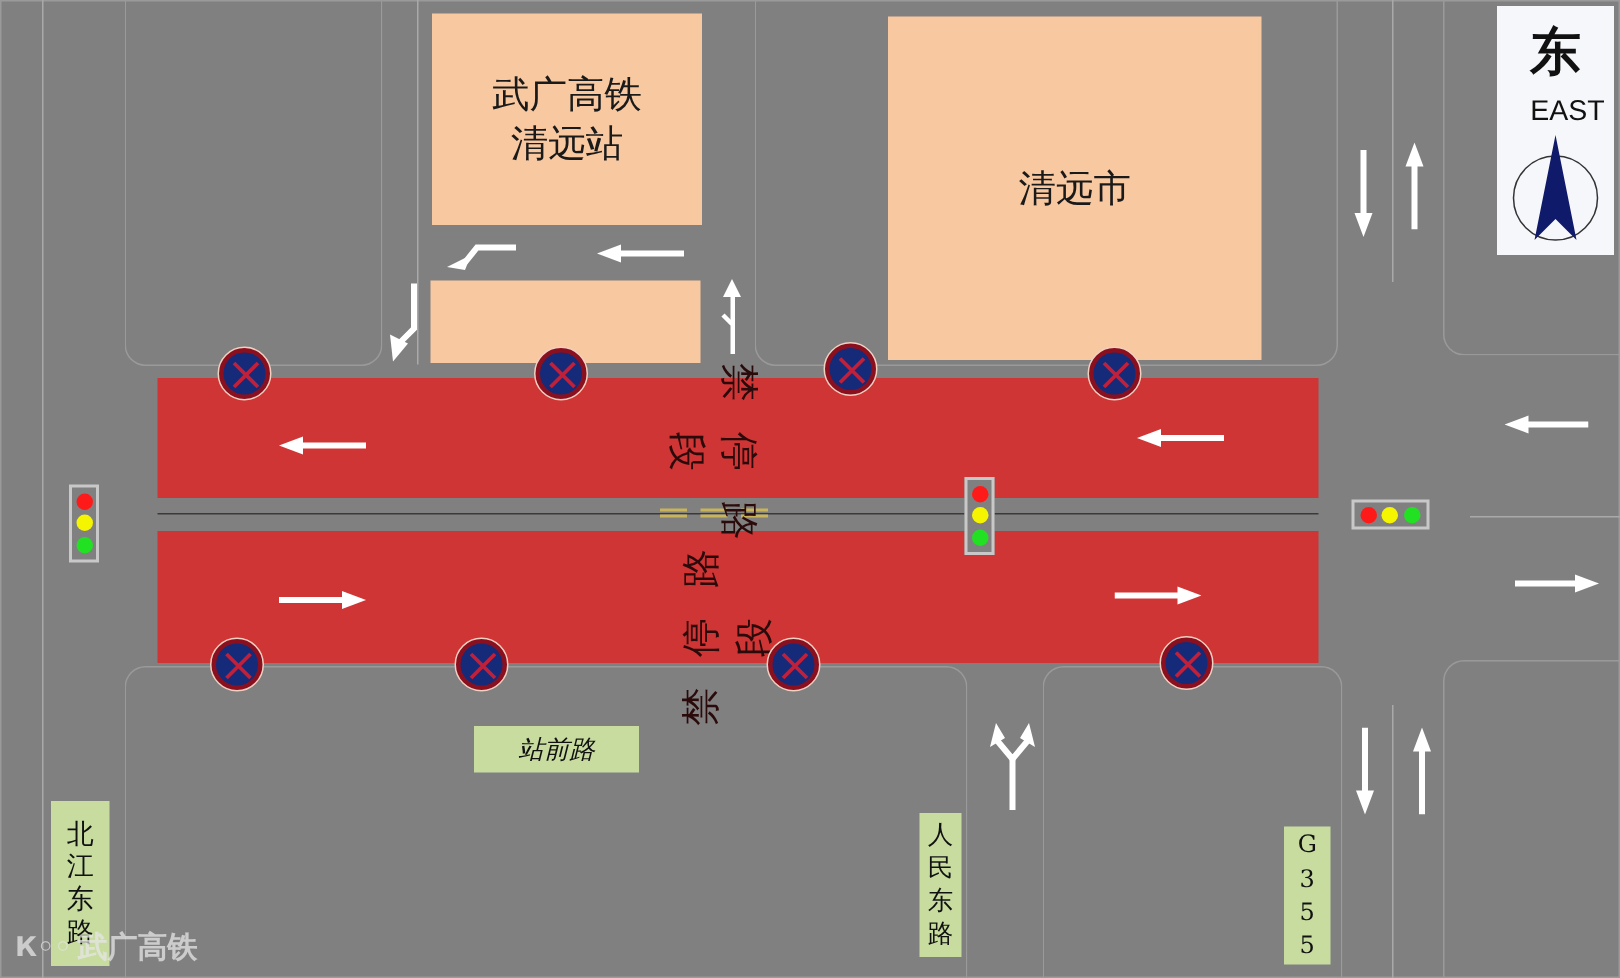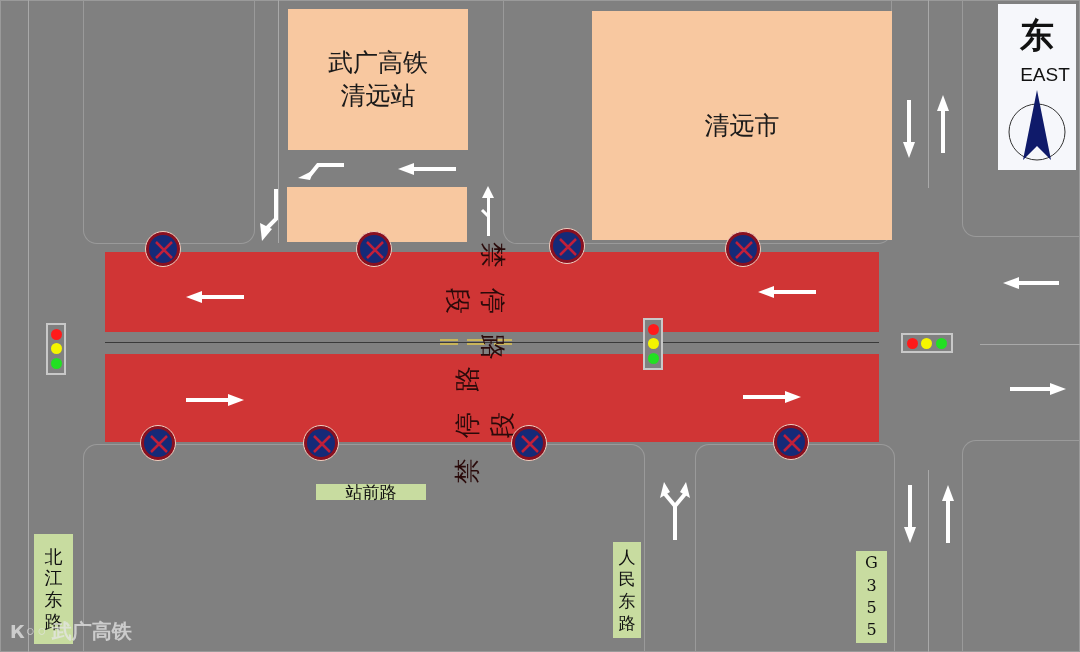--- a/index.html
+++ b/index.html
@@ -33,21 +33,21 @@
 <div class="block" style="left:695px;top:444px;width:198px;height:220px;border-bottom:none;border-radius:14px 14px 0 0;"></div>
 <div class="block" style="left:962px;top:440px;width:130px;height:220px;border-bottom:none;border-right:none;border-radius:14px 0 0 0;"></div>
 <div class="line" style="left:928px;top:470px;height:182px;border-left-width:1px;"></div>
 <div class="line" style="left:980px;top:344px;width:100px;border-top-width:1px;"></div>
 
 <div class="bldg" style="left:288px;top:9px;width:180px;height:141px;flex-direction:column;font-size:25px;line-height:1.3;">
   <div>武广高铁</div>
   <div>清远站</div>
 </div>
 <div class="bldg" style="left:287px;top:187px;width:180px;height:55px;"></div>
-<div class="bldg" style="left:592px;top:11px;width:300px;height:229px;font-size:25px;line-height:1.4;">
+<div class="bldg" style="left:592px;top:11px;width:249px;height:229px;font-size:25px;line-height:1.4;">
   <div>清远市</div>
 </div>
 
 <div class="abs" style="left:998px;top:4px;width:78px;height:166px;background:#f6f7fb;">
   <div style="position:absolute;left:0;width:78px;top:14px;text-align:center;font-size:34px;color:#111;font-weight:bold;line-height:1;">东</div>
   <div style="position:absolute;left:0;width:94px;top:60px;text-align:center;font-size:19px;color:#111;font-family:'Liberation Sans',sans-serif;">EAST</div>
   <svg width="78" height="80" style="position:absolute;left:0;top:84px;">
     <circle cx="39" cy="44" r="28" fill="none" stroke="#333" stroke-width="1"></circle>
     <polygon points="39,2 25,72 39,58 53,72" fill="#0f1a6a"></polygon>
   </svg>
@@ -180,21 +180,21 @@
   <span style="background:#ff1a1a"></span>
     <span style="background:#f5f500"></span>
     <span style="background:#22e022"></span>
 </div>
 <div class="tl" style="left:901px;top:333px;width:52px;height:20px;">
   <span style="background:#ff1a1a"></span>
     <span style="background:#f5f500"></span>
     <span style="background:#22e022"></span>
 </div>
 
-<div class="label" style="left:316px;top:484px;width:110px;height:16px;font-size:17px;">站前路</div>
+<div class="label" style="left:316px;top:484px;width:110px;height:31px;font-size:17px;font-style:italic;">站前路</div>
 <div class="label vlabel" style="left:34px;top:534px;width:39px;height:110px;font-size:18px;line-height:1.2;">
   <div>北</div>
   <div>江</div>
   <div>东</div>
   <div>路</div>
 </div>
 <div class="label vlabel" style="left:613px;top:542px;width:28px;height:96px;font-size:17px;line-height:1.3;">
   <div>人</div>
   <div>民</div>
   <div>东</div>

